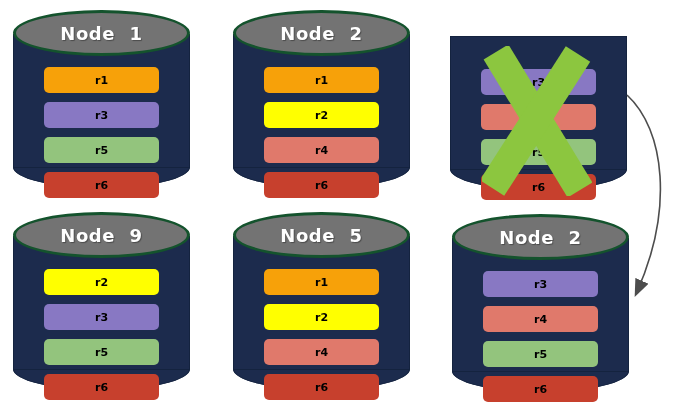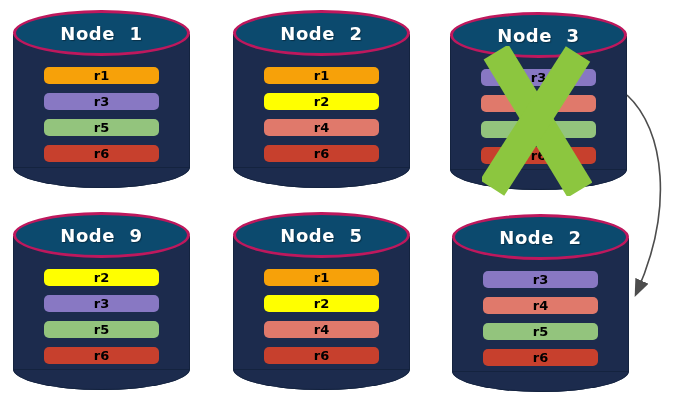--- a/index.html
+++ b/index.html
@@ -25,45 +25,45 @@
     box-shadow: 0 0 0 1px #14233F inset;
   }
   .cyl-bottom {
     position: absolute; left: 0; right: 0; bottom: 0; height: 42px;
     background: #1C2B4D;
     border-radius: 50%;
     box-shadow: 0 0 0 1px #14233F inset;
   }
   .cyl-top {
     position: absolute; left: 0; right: 0; top: 0; height: 46px;
-    background: #0c4a6e;
-    border: 3px solid #be185d;
+    background: #737373;
+    border: 3px solid #14532d;
     border-radius: 50%;
     box-sizing: border-box;
     display: flex; align-items: center; justify-content: center;
     z-index: 2;
   }
   .node-title {
     color: #ffffff;
     font-size: 18px;
     font-weight: bold;
     word-spacing: 8px;
     letter-spacing: 0.5px;
     text-shadow: 1px 1px 1px rgba(0,0,0,0.35);
   }
   .rows {
     position: absolute; left: 31px; top: 57px; width: 115px;
     display: flex; flex-direction: column; gap: 9px;
     z-index: 3;
   }
   .row {
-    height: 17px;
+    height: 26px;
     border-radius: 5px;
     display: flex; align-items: center; justify-content: center;
-    font-size: 13px; font-weight: bold; color: #000000;
+    font-size: 11px; font-weight: bold; color: #000000;
     line-height: 15px;
   }
   .x-mark {
     position: absolute; left: 32px; top: 34px;
     z-index: 4;
   }
   .arrow-overlay {
     position: absolute; left: 0; top: 0; width: 676px; height: 402px;
     z-index: 5;
     pointer-events: none;
@@ -117,23 +117,20 @@
         </div>
           <div class="row" style="background: rgb(199, 64, 45);">
           <span>r6</span>
         </div>
         </div>
 
     </div>
       <div class="node node-3">
       <div class="cyl-bottom"></div>
       <div class="cyl-body"></div>
-      <div class="cyl-top">
-        <span class="node-title">Node 3</span>
-      </div>
       <div class="rows">
 
       <div class="row" style="background: rgb(136, 120, 195);">
           <span>r3</span>
         </div>
           <div class="row" style="background: rgb(224, 121, 107);">
           <span>r4</span>
         </div>
           <div class="row" style="background: rgb(147, 196, 125);">
           <span>r5</span>

